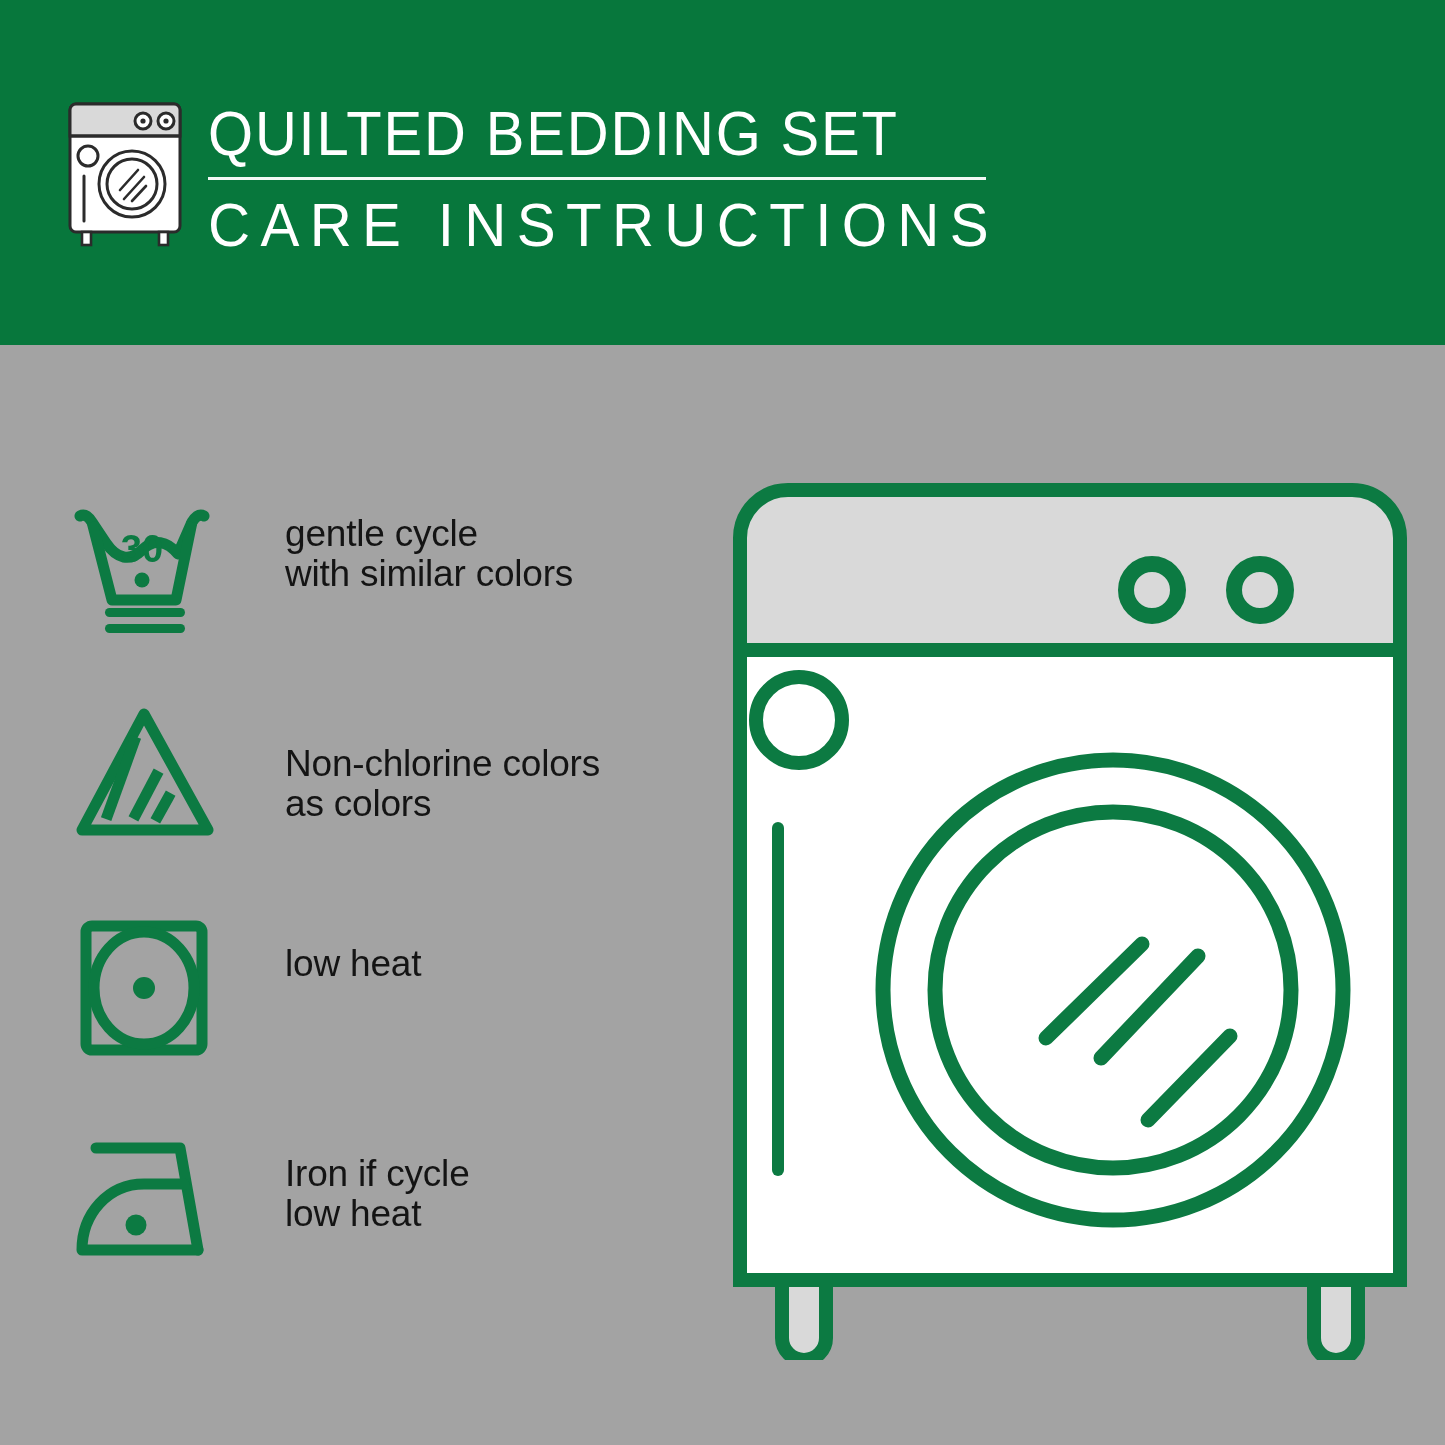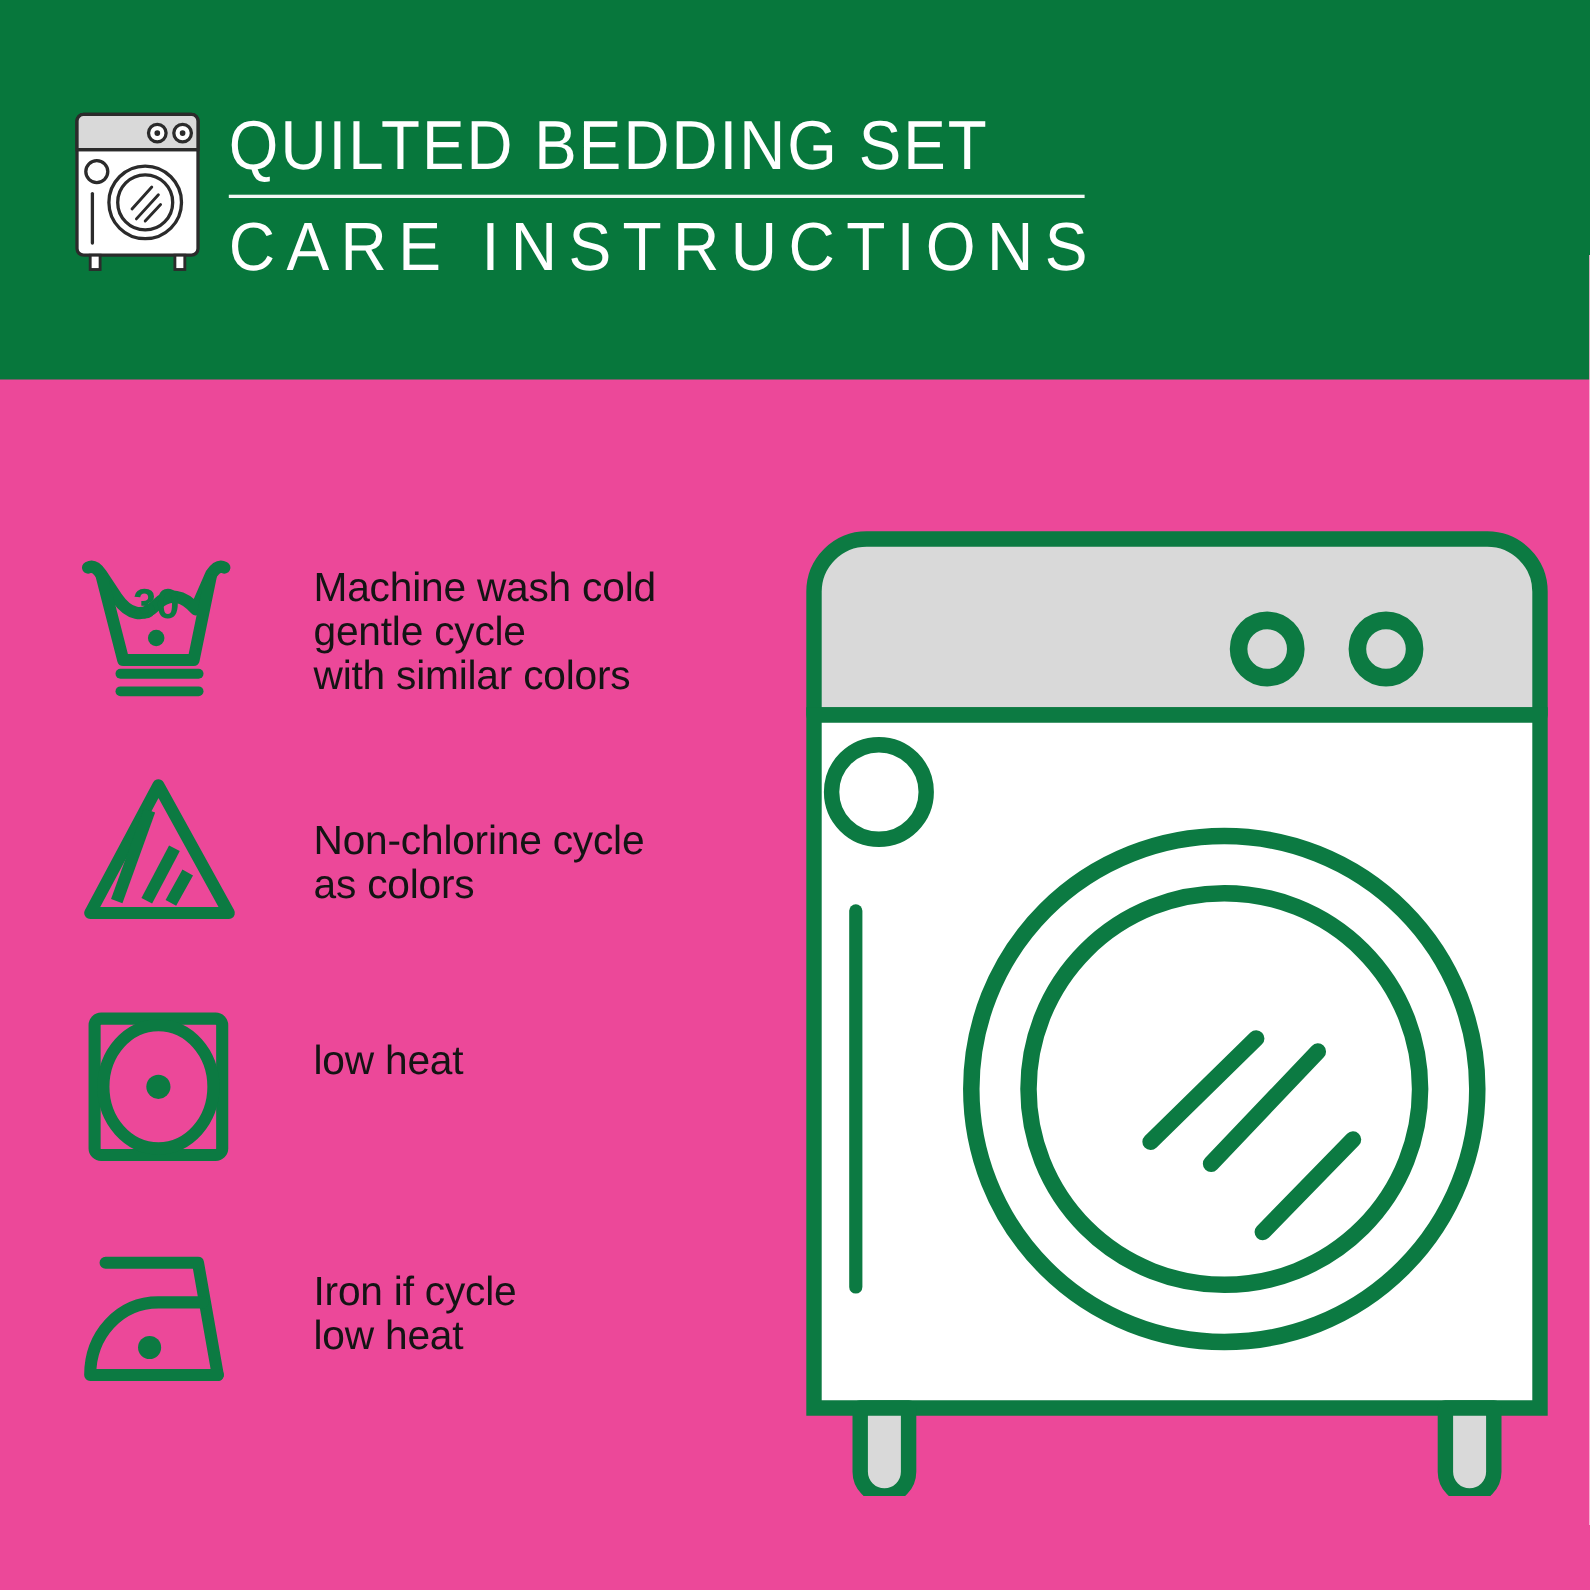--- a/index.html
+++ b/index.html
@@ -8,21 +8,21 @@
     padding: 0;
     background: #ffffff;
   }
   body {
     font-family: "Liberation Sans", sans-serif;
   }
   .page {
     position: relative;
     width: 1445px;
     height: 1445px;
-    background: #ec4899;
+    background: #a3a3a3;
     overflow: hidden;
   }
 
   
   .header {
     position: absolute;
     left: 0;
     top: 0;
     width: 1445px;
     height: 345px;
@@ -182,39 +182,38 @@
 
           <text x="70" y="66" font-family="Liberation Sans, sans-serif" font-size="38" font-weight="700" fill="#0c7a42" text-anchor="middle">30</text>
 
           <circle cx="70" cy="84" r="7.5" fill="#0c7a42"></circle>
 
           <rect x="33" y="112" width="80" height="9" rx="4.5" fill="#0c7a42"></rect>
           <rect x="33" y="128" width="80" height="9" rx="4.5" fill="#0c7a42"></rect>
         </svg>
       </div>
       <div class="care-text">
-        <span class="tl">Machine wash cold</span>
         <span class="tl">gentle cycle</span>
         <span class="tl">with similar colors</span>
       </div>
     </div>
 
     <div class="care-row r2">
       <div class="care-symbol">
         <svg viewBox="0 0 160 150" width="160" height="150" aria-hidden="true">
 
           <path d="M72 8 L 136 124 L 10 124 Z" fill="none" stroke="#0c7a42" stroke-width="11" stroke-linejoin="round"></path>
 
           <path d="M62 36 L 36 108" fill="none" stroke="#0c7a42" stroke-width="11" stroke-linecap="square"></path>
           <path d="M84 70 L 64 108" fill="none" stroke="#0c7a42" stroke-width="11" stroke-linecap="square"></path>
           <path d="M96 92 L 86 110" fill="none" stroke="#0c7a42" stroke-width="11" stroke-linecap="square"></path>
         </svg>
       </div>
       <div class="care-text">
-        <span class="tl">Non-chlorine cycle</span>
+        <span class="tl">Non-chlorine colors</span>
         <span class="tl">as colors</span>
       </div>
     </div>
 
     <div class="care-row r3">
       <div class="care-symbol">
         <svg viewBox="0 0 160 150" width="160" height="150" aria-hidden="true">
           <rect x="14" y="10" width="116" height="124" rx="6" ry="6" fill="none" stroke="#0c7a42" stroke-width="11"></rect>
           <ellipse cx="72" cy="72" rx="50" ry="56" fill="none" stroke="#0c7a42" stroke-width="11"></ellipse>
           <circle cx="72" cy="72" r="11" fill="#0c7a42"></circle>

